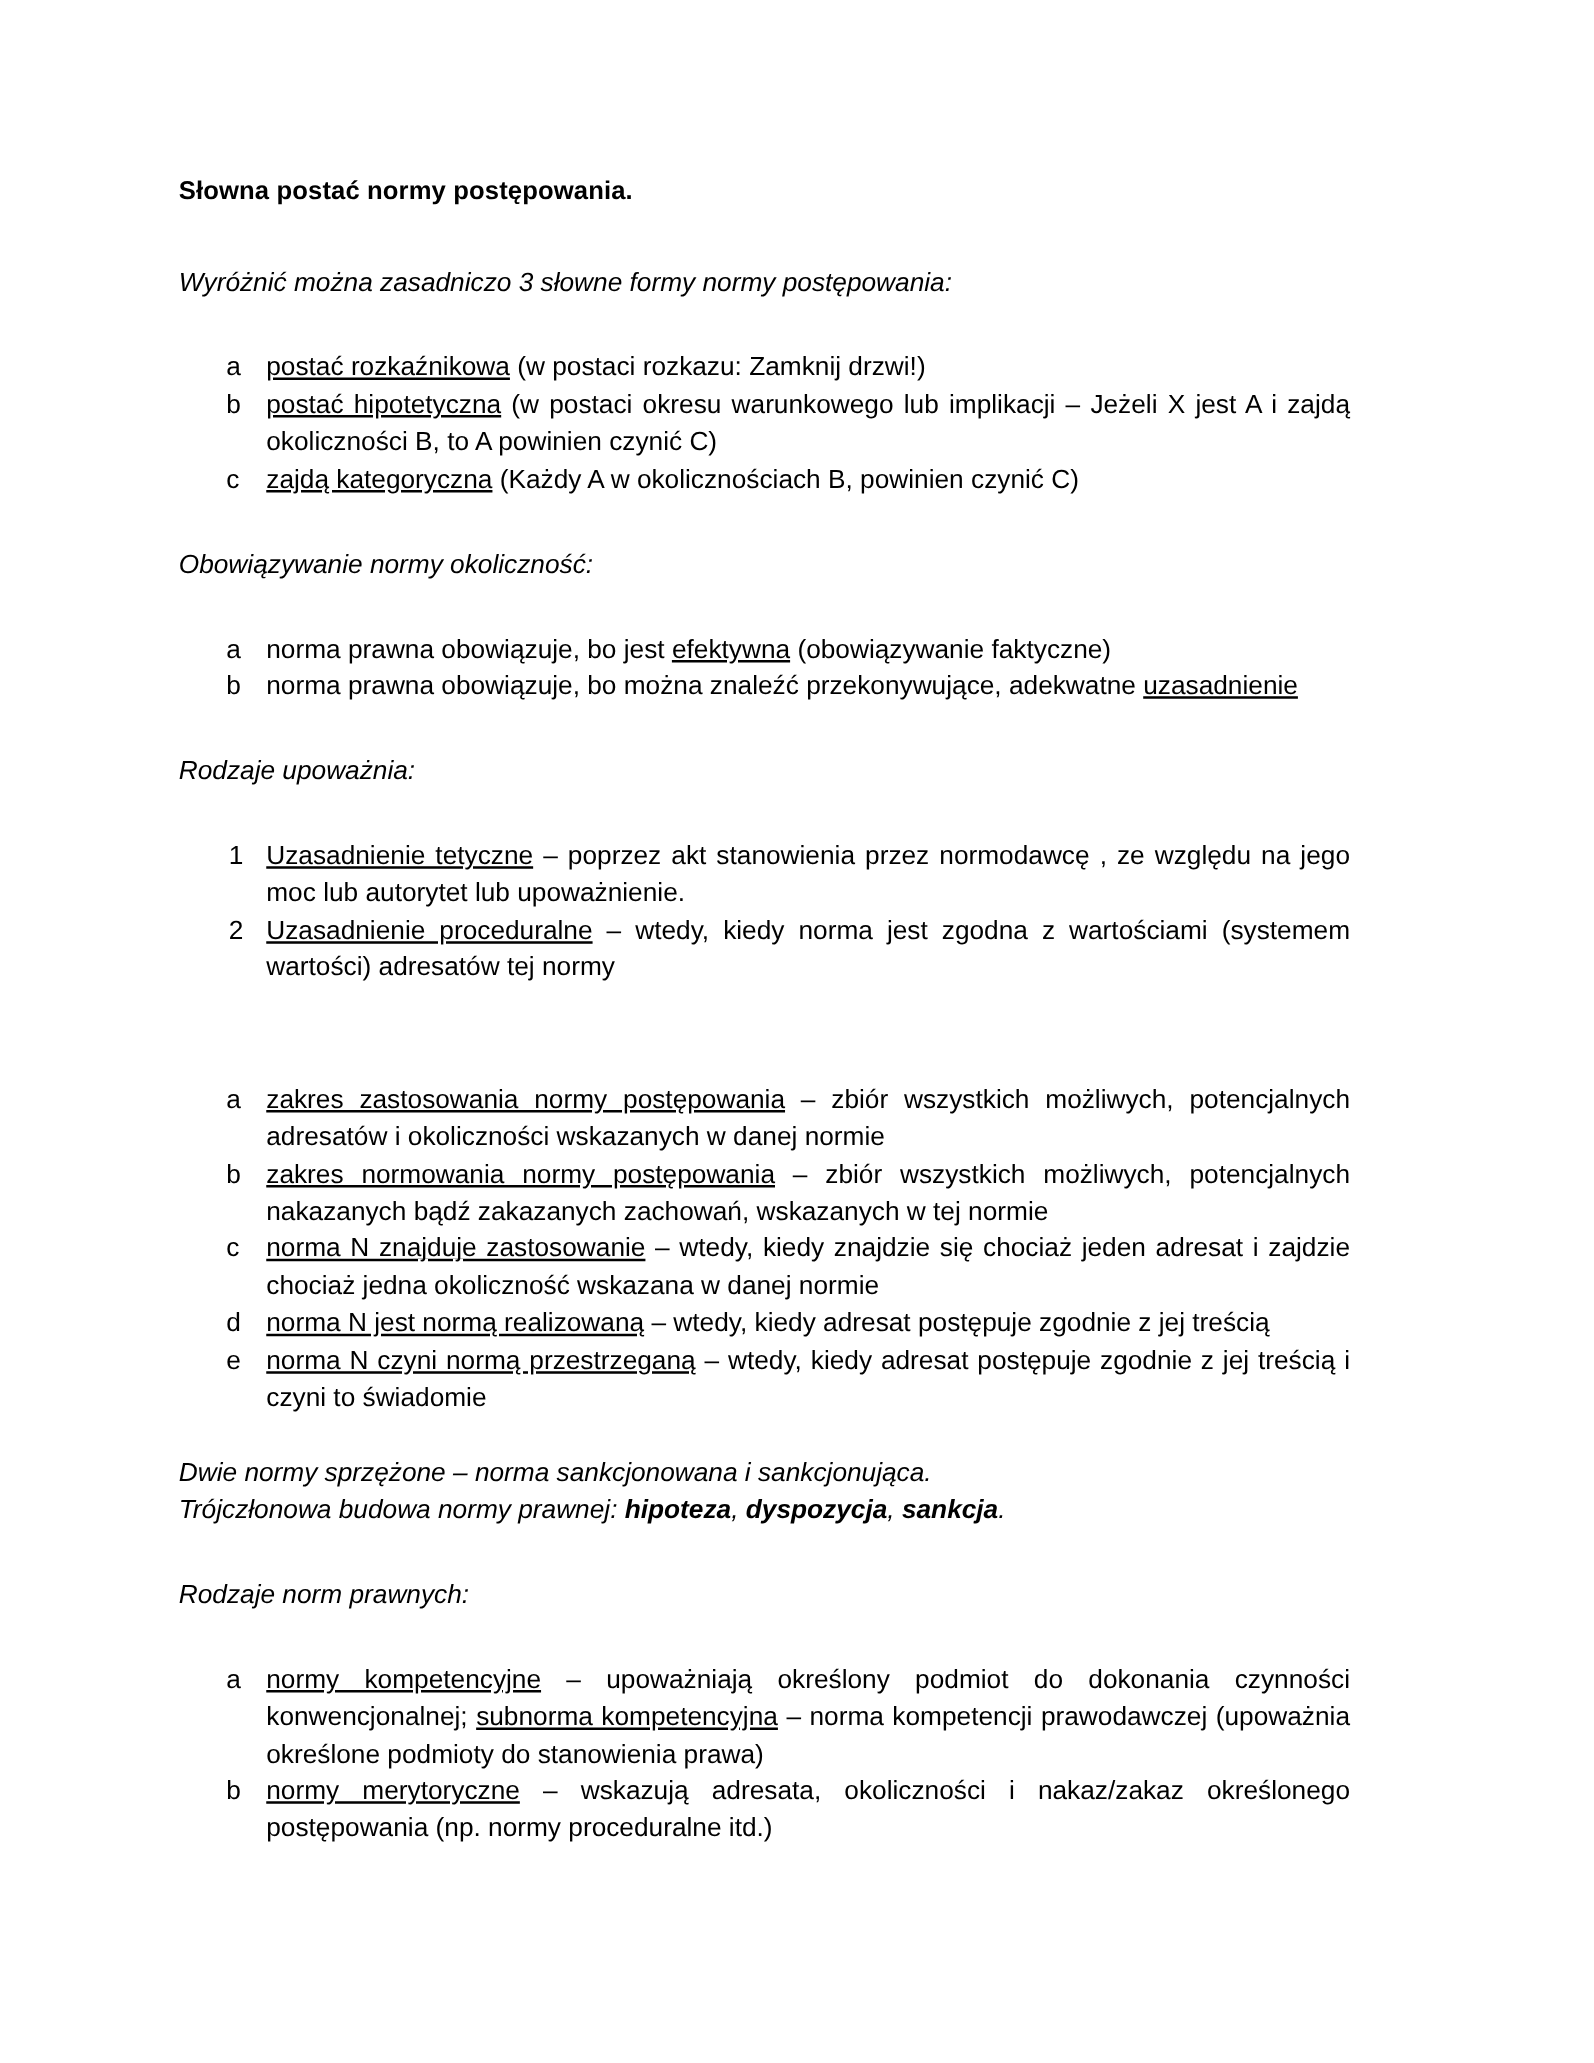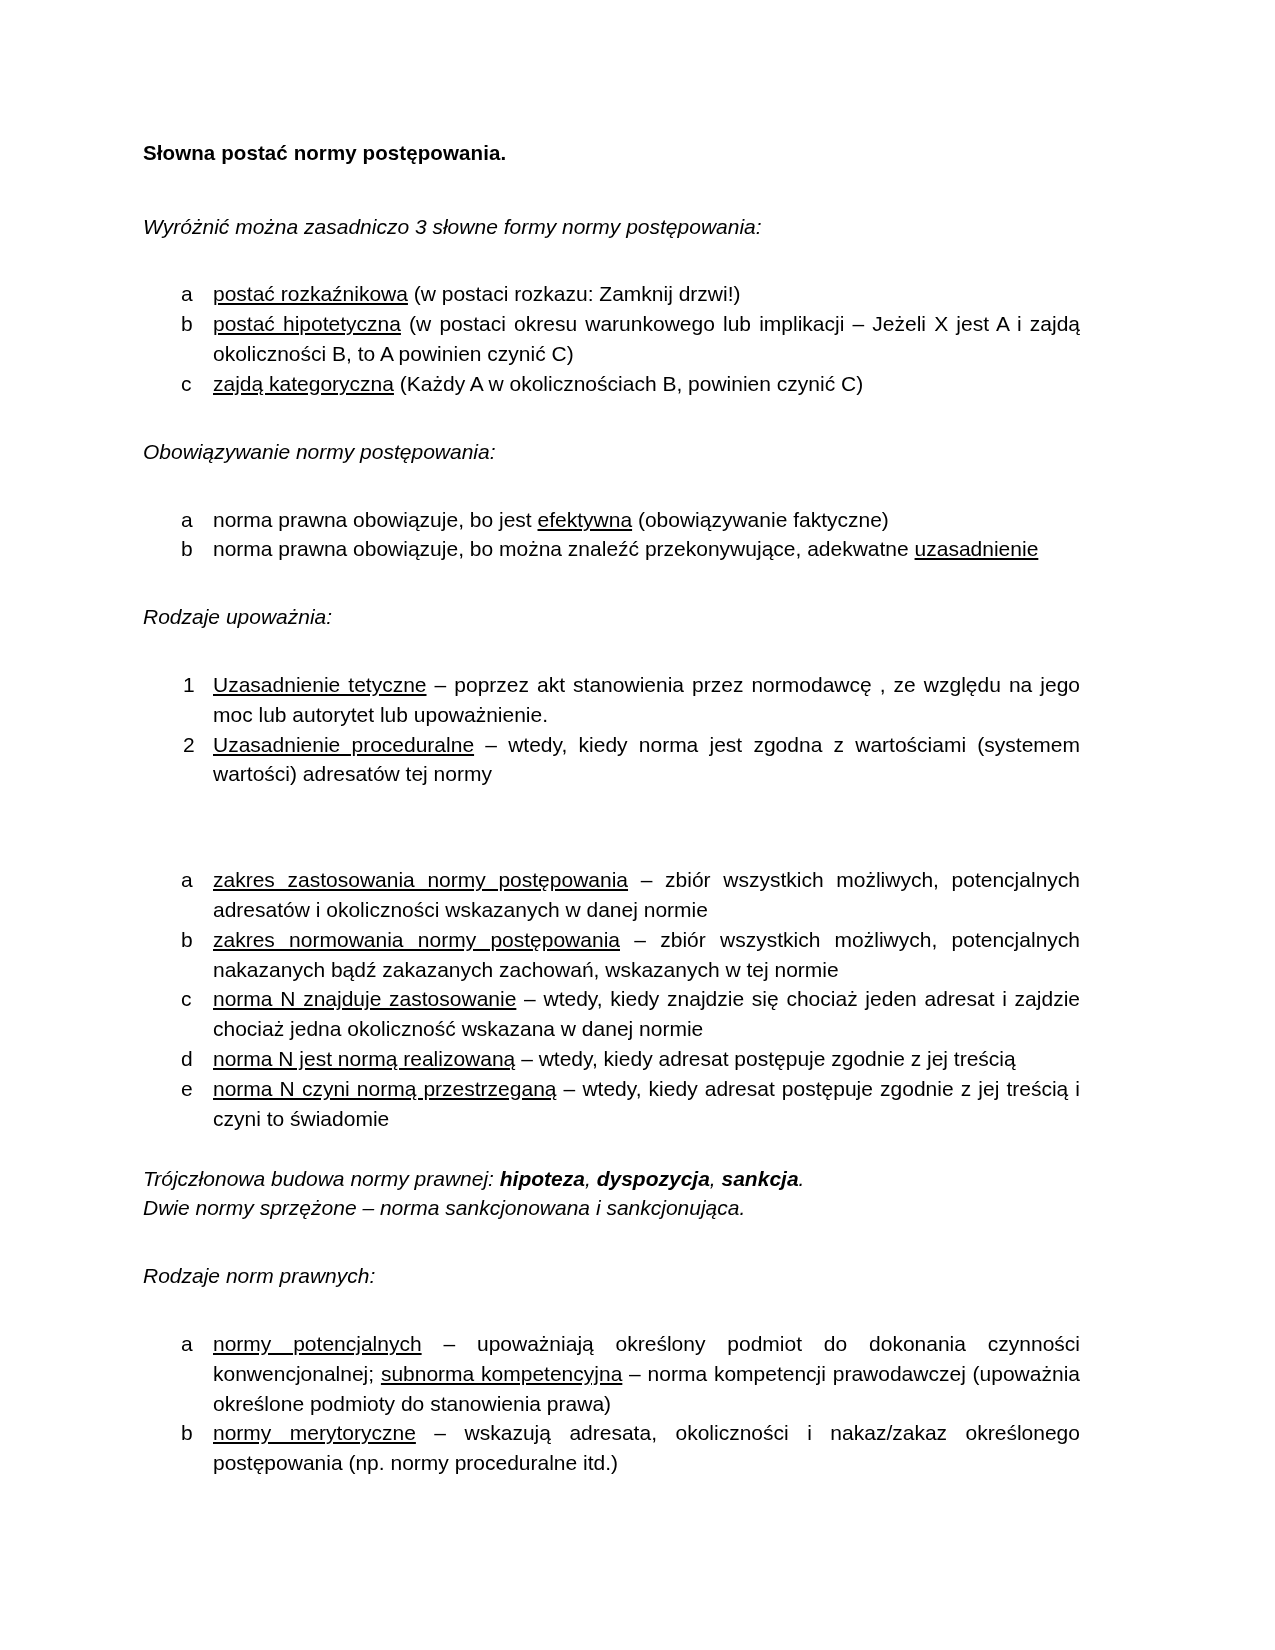--- a/index.html
+++ b/index.html
@@ -98,21 +98,21 @@
       <li>
         <span class="marker">b</span><span class="u">postać hipotetyczna</span><span> (w postaci okresu warunkowego lub implikacji – Jeżeli X jest A i zajdą okoliczności B, to A powinien czynić C)</span>
       </li>
       <li>
         <span class="marker">c</span><span class="u">zajdą kategoryczna</span><span> (Każdy A w okolicznościach B, powinien czynić C)</span>
       </li>
     </ol>
 
     <div class="gap-lg"></div>
 
-    <p class="para">Obowiązywanie normy postępowania:</p>
+    <p class="para">Obowiązywanie normy okoliczność:</p>
 
     <div class="gap-lg"></div>
 
     <ol class="lst alpha">
       <li>
         <span class="marker">a</span><span>norma prawna obowiązuje, bo jest </span><span class="u">efektywna</span><span> (obowiązywanie faktyczne)</span>
       </li>
       <li>
         <span class="marker">b</span><span>norma prawna obowiązuje, bo można znaleźć przekonywujące, adekwatne </span><span class="u">uzasadnienie</span><span></span>
       </li>
@@ -152,33 +152,33 @@
         <span class="marker">d</span><span class="u">norma N jest normą realizowaną</span><span> – wtedy, kiedy adresat postępuje zgodnie z jej treścią</span>
       </li>
       <li>
         <span class="marker">e</span><span class="u">norma N czyni normą przestrzeganą</span><span> – wtedy, kiedy adresat postępuje zgodnie z jej treścią i czyni to świadomie</span>
       </li>
     </ol>
 
     <div class="gap-md"></div>
 
     <div class="lines">
+      <p class="para nojust">Dwie normy sprzężone – norma sankcjonowana i sankcjonująca.</p>
       <p class="para nojust"><span>Trójczłonowa budowa normy prawnej: </span><span class="b">hipoteza</span><span>, </span><span class="b">dyspozycja</span><span>, </span><span class="b">sankcja</span><span>.</span></p>
-      <p class="para nojust">Dwie normy sprzężone – norma sankcjonowana i sankcjonująca.</p>
     </div>
 
     <div class="gap-lg"></div>
 
     <p class="para">Rodzaje norm prawnych:</p>
 
     <div class="gap-lg"></div>
 
     <ol class="lst alpha">
       <li>
-        <span class="marker">a</span><span class="u">normy potencjalnych</span><span> – upoważniają określony podmiot do dokonania czynności konwencjonalnej; </span><span class="u">subnorma kompetencyjna</span><span> – norma kompetencji prawodawczej (upoważnia określone podmioty do stanowienia prawa)</span>
+        <span class="marker">a</span><span class="u">normy kompetencyjne</span><span> – upoważniają określony podmiot do dokonania czynności konwencjonalnej; </span><span class="u">subnorma kompetencyjna</span><span> – norma kompetencji prawodawczej (upoważnia określone podmioty do stanowienia prawa)</span>
       </li>
       <li>
         <span class="marker">b</span><span class="u">normy merytoryczne</span><span> – wskazują adresata, okoliczności i nakaz/zakaz określonego postępowania (np. normy proceduralne itd.)</span>
       </li>
     </ol>
 
   </div>
 </div>
 
 </body></html>

